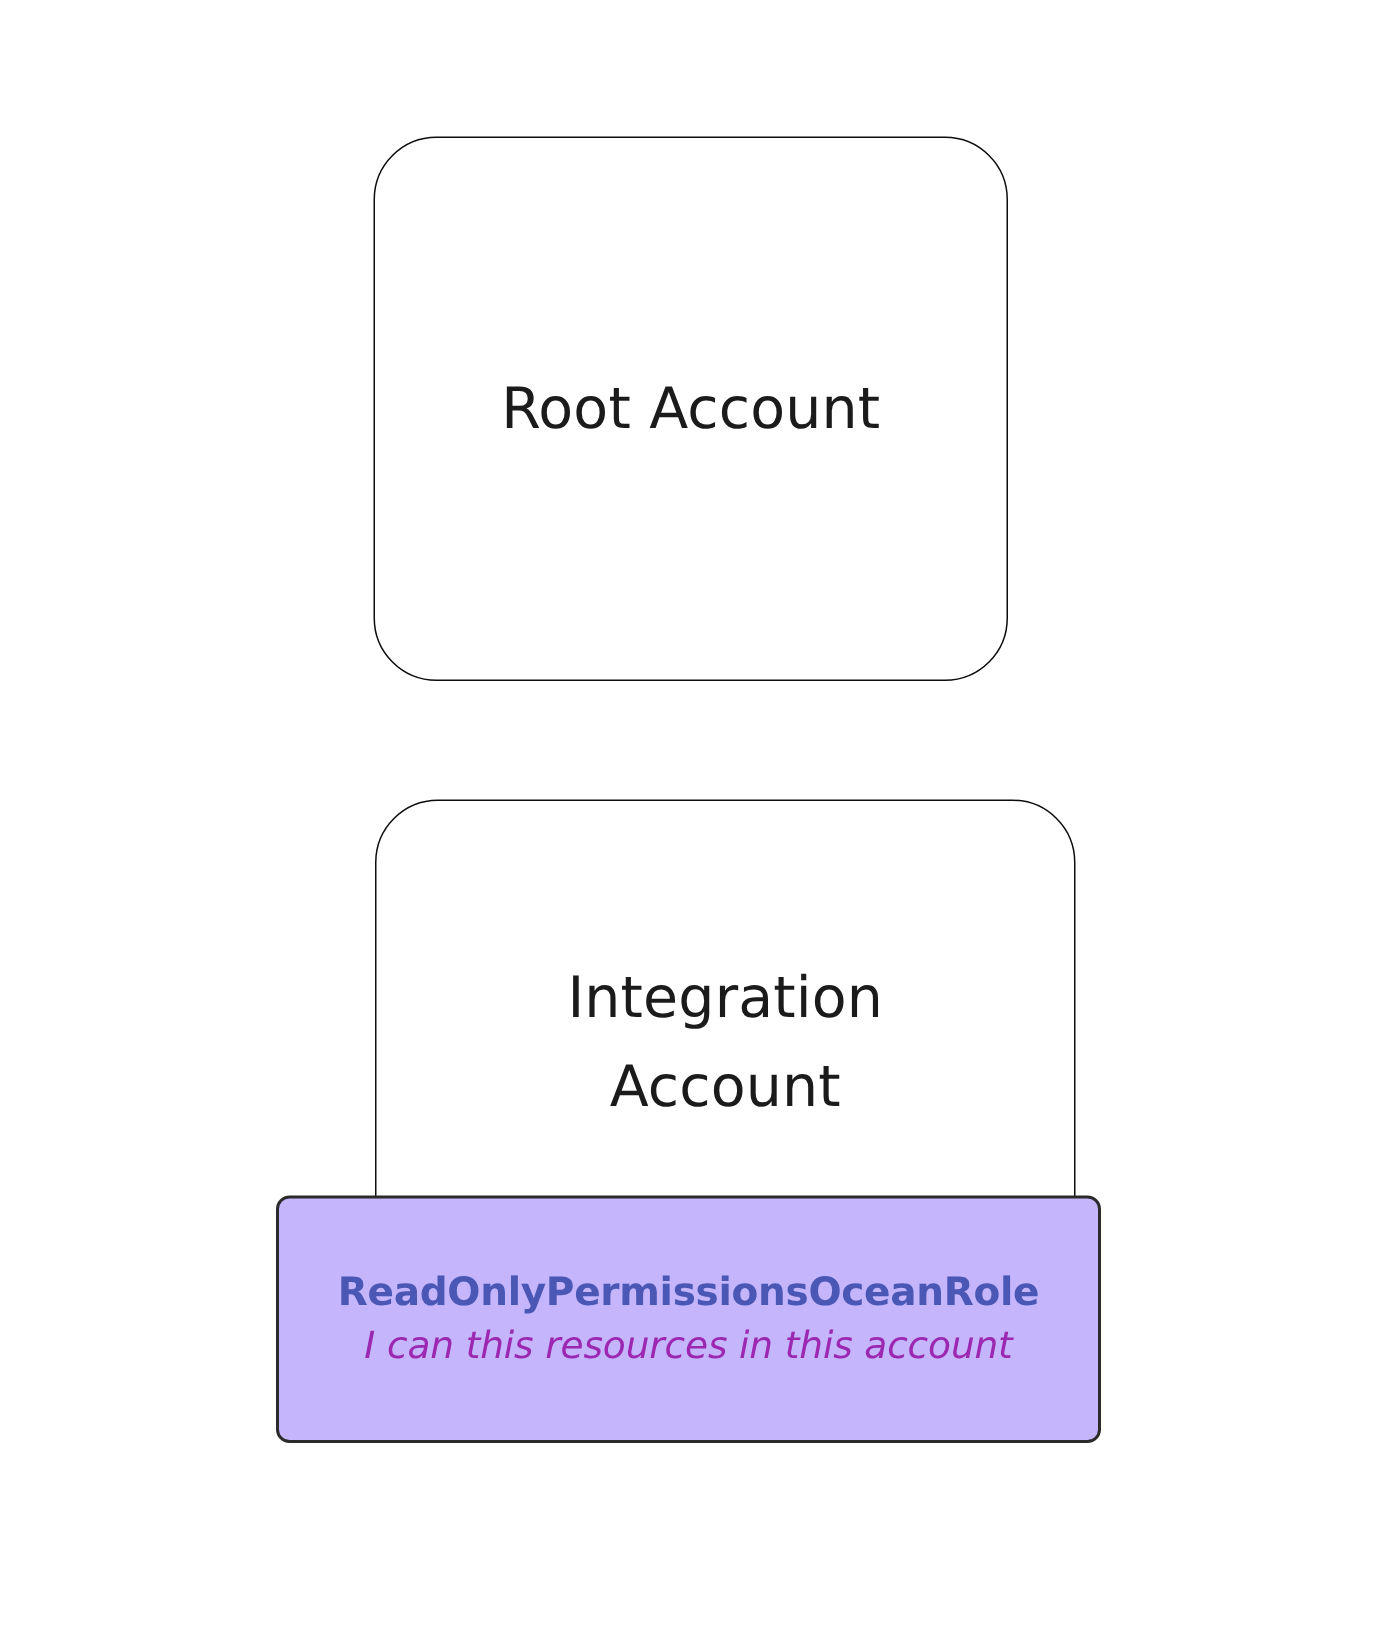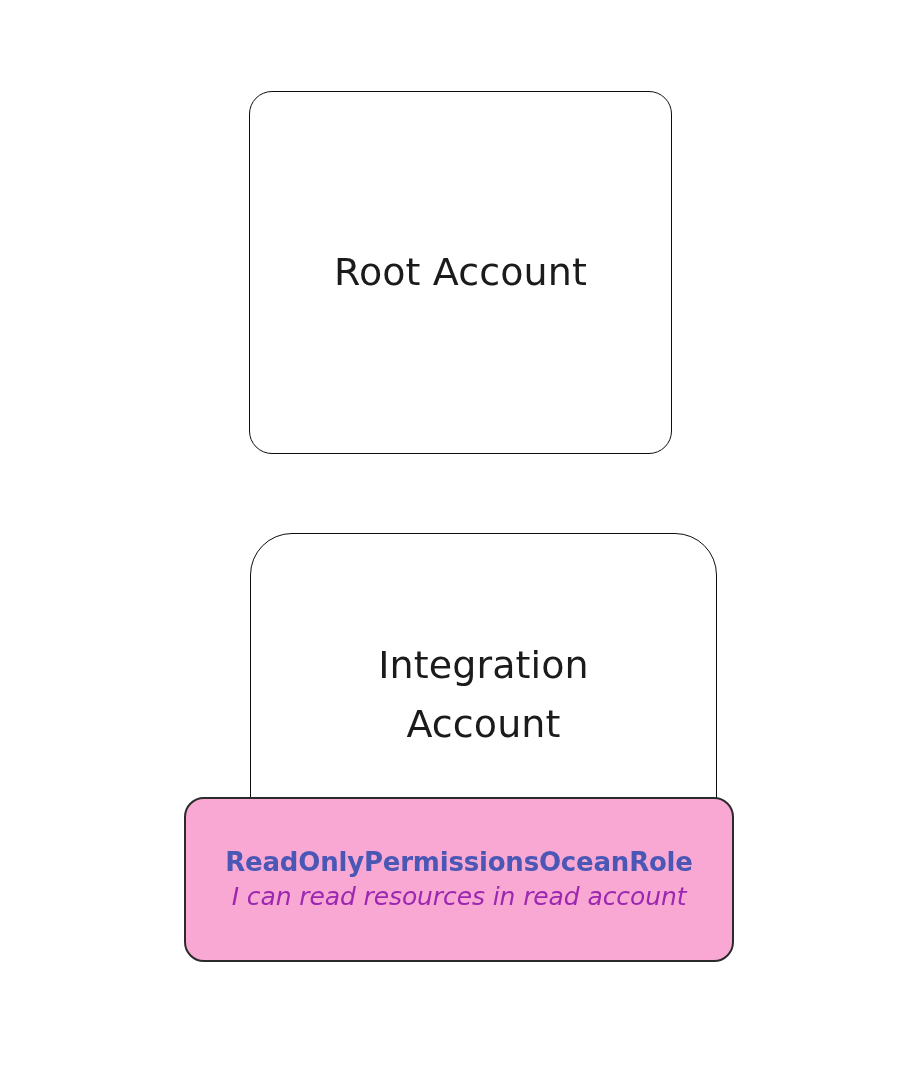--- a/index.html
+++ b/index.html
@@ -41,21 +41,20 @@
     letter-spacing: 0.1px;
     white-space: pre-line;
   }
 
   
   #root-account-box {
     left: 249px;
     top: 91px;
     width: 423px;
     height: 363px;
-    border-radius: 23px;
   }
   #root-account-box .account-label {
     
     transform: translateY(0px);
   }
 
   
   #integration-account-box {
     left: 250px;
     top: 533px;
@@ -67,23 +66,23 @@
     transform: translateY(-3px);
   }
 
   
   #role-box {
     position: absolute;
     left: 184px;
     top: 797px;
     width: 550px;
     height: 165px;
-    background: #f9a8d4;
+    background: #c4b5fd;
     border: 2.2px solid #2b2b2b;
-    border-radius: 20px;
+    border-radius: 9px;
     box-sizing: border-box;
     display: flex;
     flex-direction: column;
     align-items: center;
     justify-content: center;
     gap: 2px;
     z-index: 5;
   }
   .role-title {
     font-size: 26px;
@@ -112,16 +111,16 @@
     <div class="account-label">Root Account</div>
   </div>
 
   <div class="account-box" id="integration-account-box">
     <div class="account-label">Integration
 Account</div>
   </div>
 
   <div id="role-box">
     <div class="role-title">ReadOnlyPermissionsOceanRole</div>
-    <div class="role-subtitle">I can read resources in read account</div>
+    <div class="role-subtitle">I can this resources in this account</div>
   </div>
 
 </div>
 
 </body></html>

